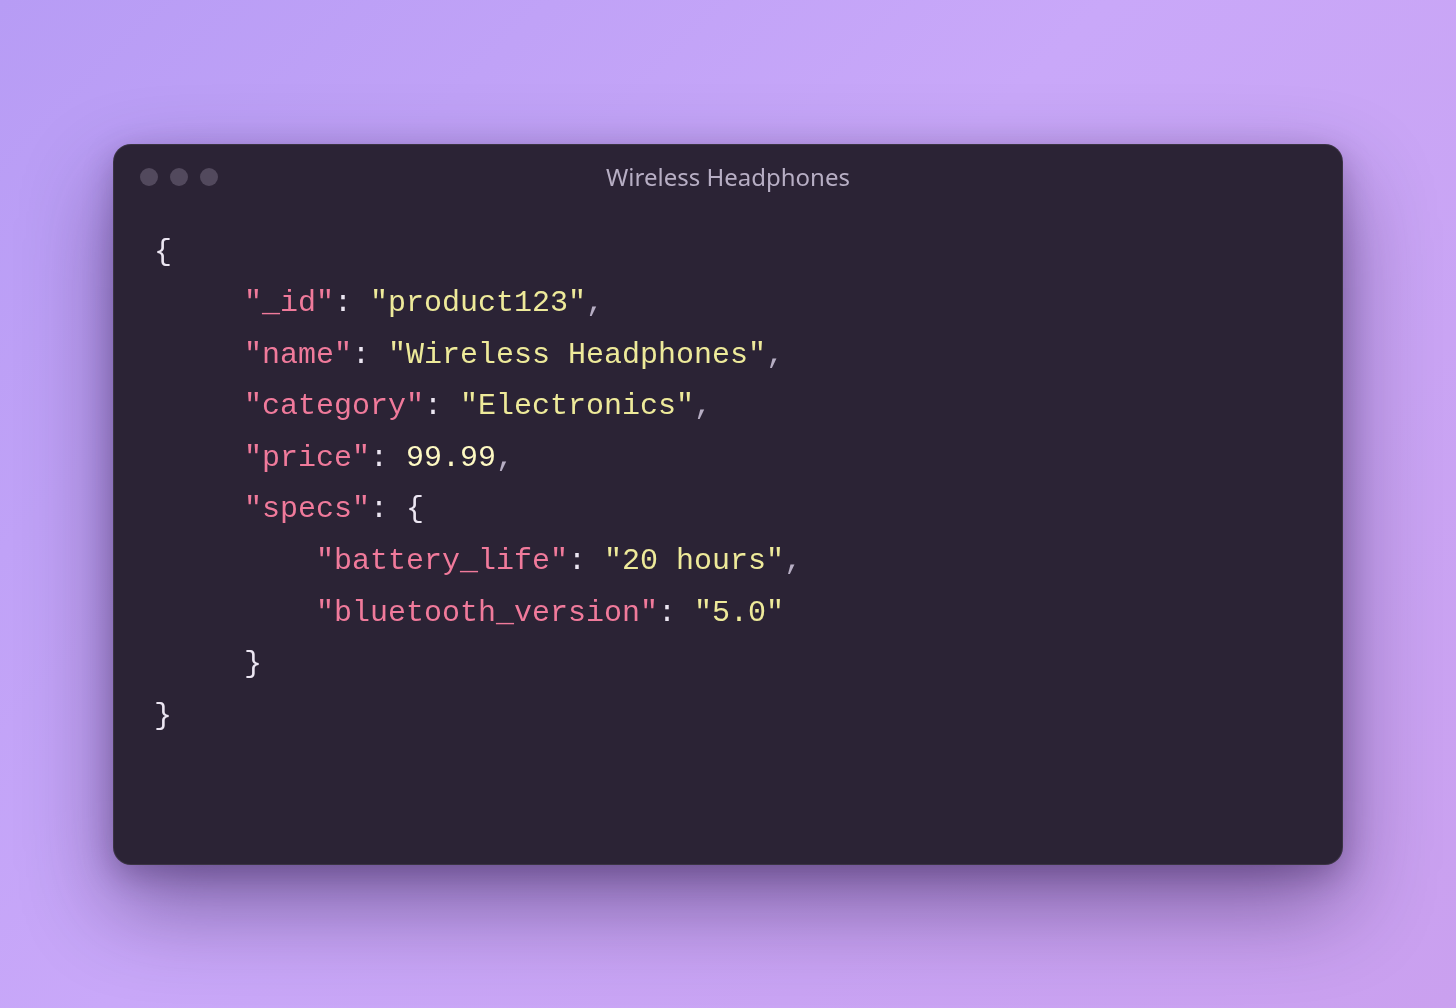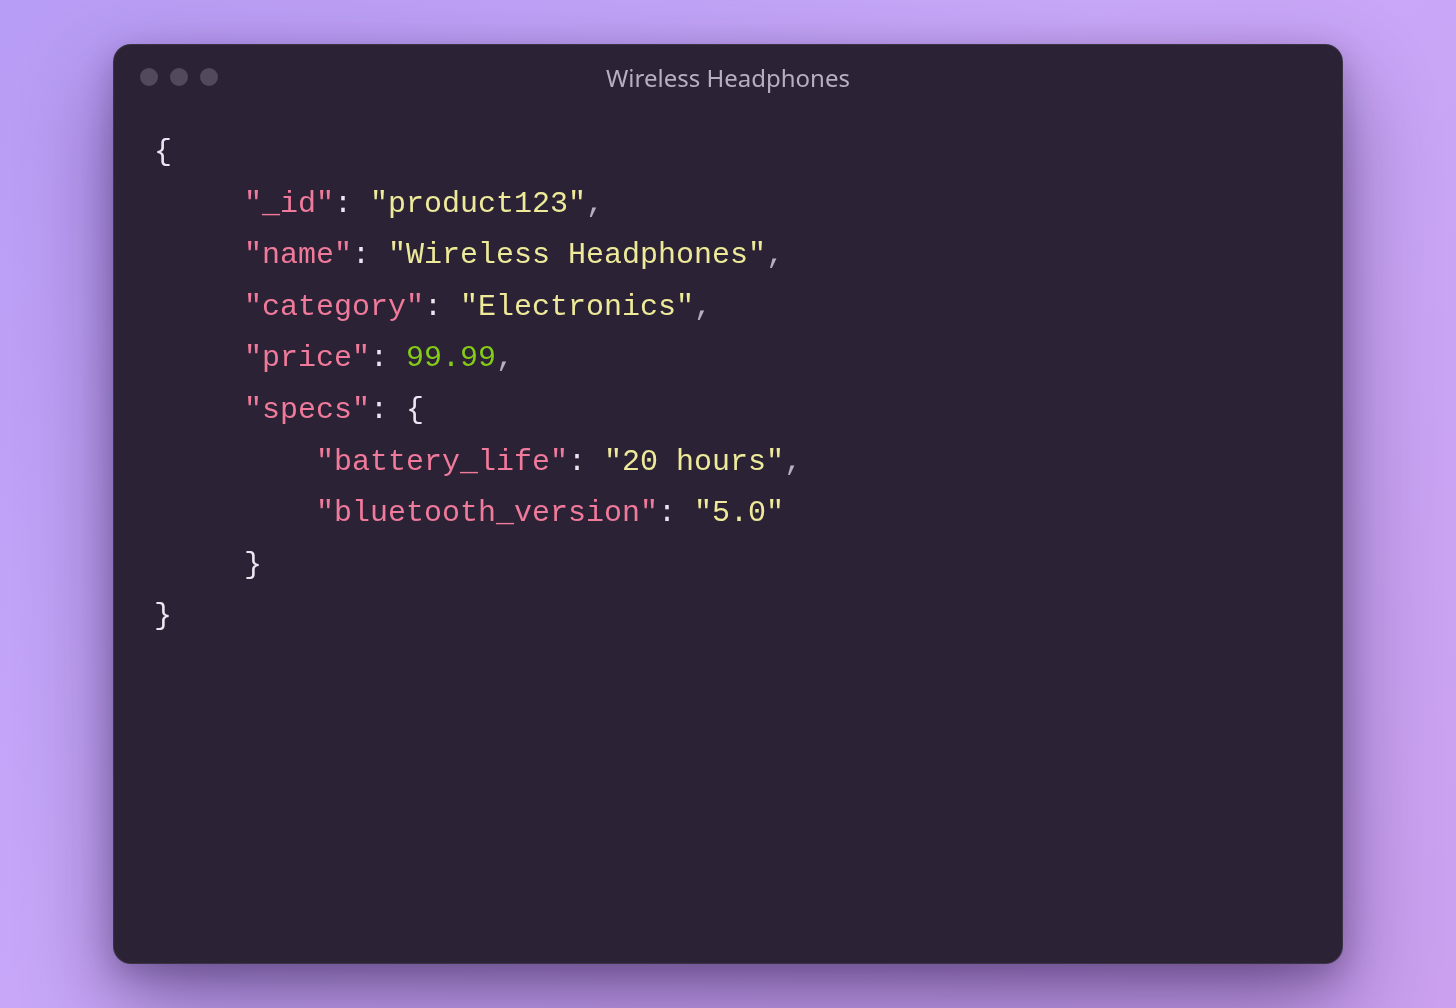--- a/index.html
+++ b/index.html
@@ -6,21 +6,21 @@
   html, body { width: 1456px; height: 1008px; }
   body {
     background: linear-gradient(135deg, #b79cf5 0%, #c9a8f9 45%, #caa0ef 100%);
     display: flex;
     align-items: center;
     justify-content: center;
     font-family: ui-sans-serif, system-ui, -apple-system, "Segoe UI", Roboto, sans-serif;
   }
   .window {
     width: 1230px;
-    height: 920px;
+    height: 721px;
     background: #2b2335;
     border-radius: 18px;
     border: 1px solid rgba(255,255,255,0.08);
     box-shadow: 0 40px 90px rgba(30,10,60,0.45), 0 10px 30px rgba(30,10,60,0.25);
     overflow: hidden;
     display: flex;
     flex-direction: column;
   }
   .titlebar {
     height: 64px;
@@ -53,21 +53,21 @@
     padding: 18px 40px 40px 40px;
     font-family: "SF Mono", ui-monospace, Menlo, Consolas, "Liberation Mono", monospace;
     font-size: 30px;
     line-height: 1.72;
     color: #ece6f2;
     white-space: pre;
     overflow: auto;
   }
   .k  { color: #f07a9b; }   
   .s  { color: #eeea9a; }   
-  .n  { color: #84cc16; font-family: Liberation Mono, monospace; }   
+  .n  { color: #fef9c3; font-family: Liberation Mono, monospace; }   
   .p  { color: #ece6f2; }   
   .c  { color: #b7aec4; }   
 </style>
 </head>
 <body>
 
 <div class="window">
   <div class="titlebar">
     <div class="traffic-lights">
       <div class="dot"></div>

